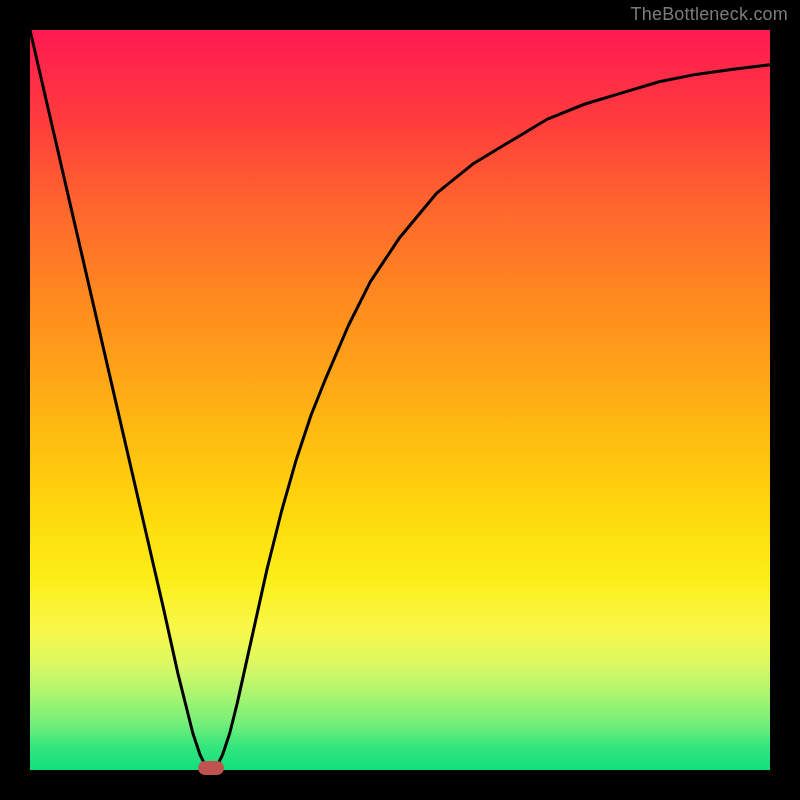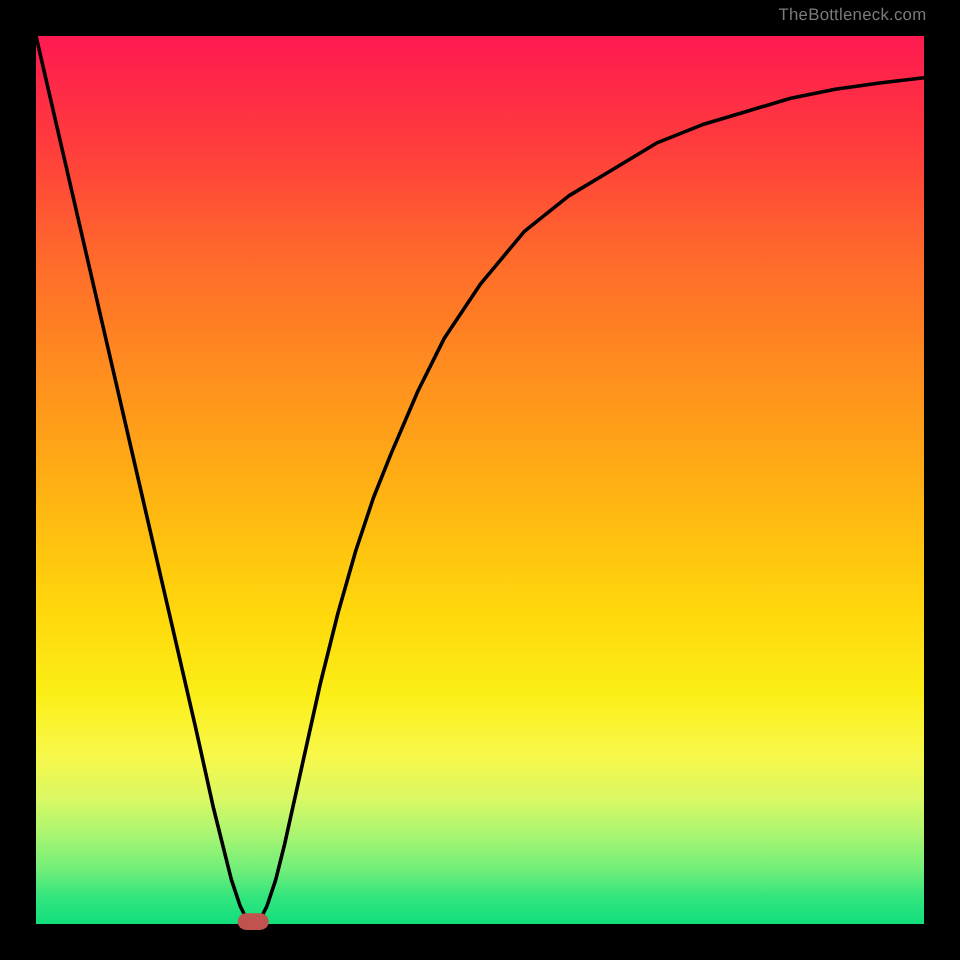--- a/index.html
+++ b/index.html
@@ -35,23 +35,23 @@
       #d9f864 86%,
       #a8f571 90%,
       #6fee7a 94%,
       #32e57d 97%,
       #11df7c 100%
     );
   }
   .watermark {
     position: absolute;
     top: 4px;
-    right: 28px;
+    right: 12px;
     color: #7b7b7b;
-    font-size: 14px;
+    font-size: 18px;
     font-weight: 500;
     letter-spacing: 0.2px;
     user-select: none;
   }
   svg.curve {
     position: absolute;
     left: 0;
     top: 0;
     width: 740px;
     height: 740px;

